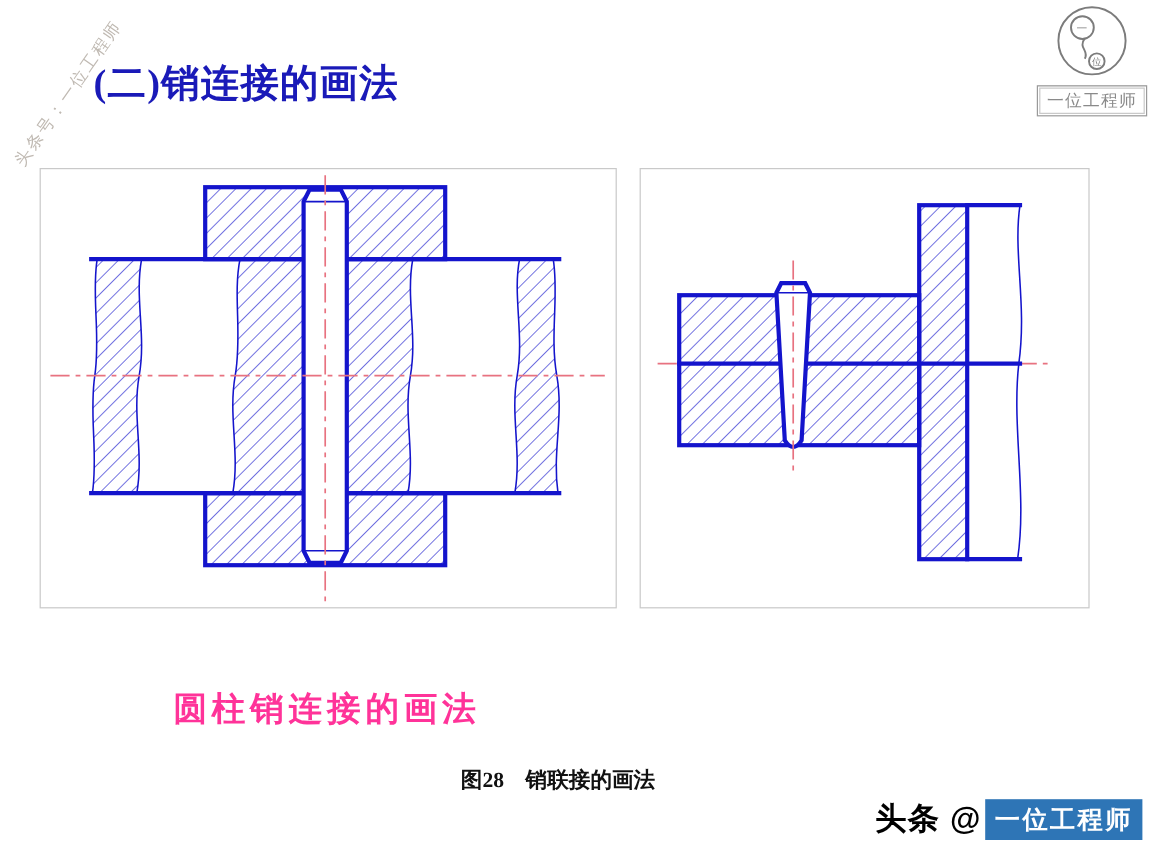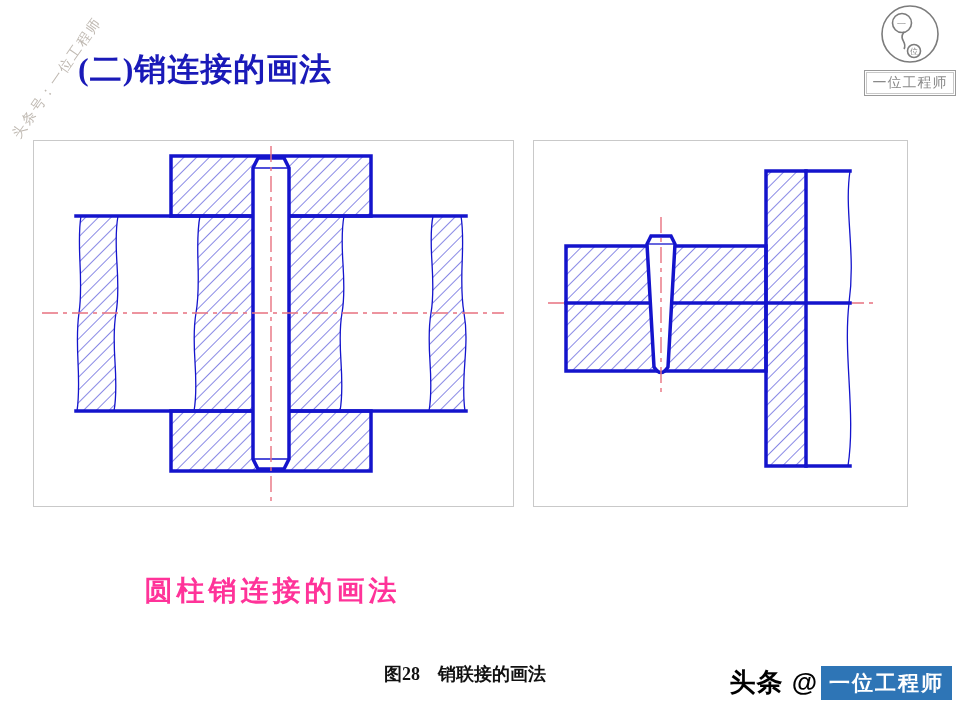--- a/index.html
+++ b/index.html
@@ -28,21 +28,21 @@
   #fig-left{left:33px;width:479px;height:365px;}
   #fig-right{left:533px;width:373px;height:365px;}
   .fig-label{
     position:absolute;top:537px;text-align:center;
     font-family:"Liberation Serif",serif;font-weight:bold;font-size:28px;
     color:var(--label);letter-spacing:4px;white-space:nowrap;margin-top:35px;
   }
   #label-left{left:33px;width:479px;}
   #label-right{left:533px;width:373px;}
   .caption{
-    position:absolute;top:662px;left:0;width:930px;text-align:center;
+    position:absolute;top:638px;left:0;width:930px;text-align:center;
     font-family:"Liberation Serif",serif;font-weight:bold;font-size:18px;color:#111;
   }
   .footer{
     position:absolute;top:665px;right:8px;display:flex;align-items:center;
   }
   .footer-prefix{font-weight:bold;font-size:26px;color:#000;letter-spacing:1px;}
   .footer-box{
     background:var(--footer-box);color:#fff;font-weight:bold;font-size:21px;
     padding:3px 8px;margin-left:3px;letter-spacing:2px;
   }

